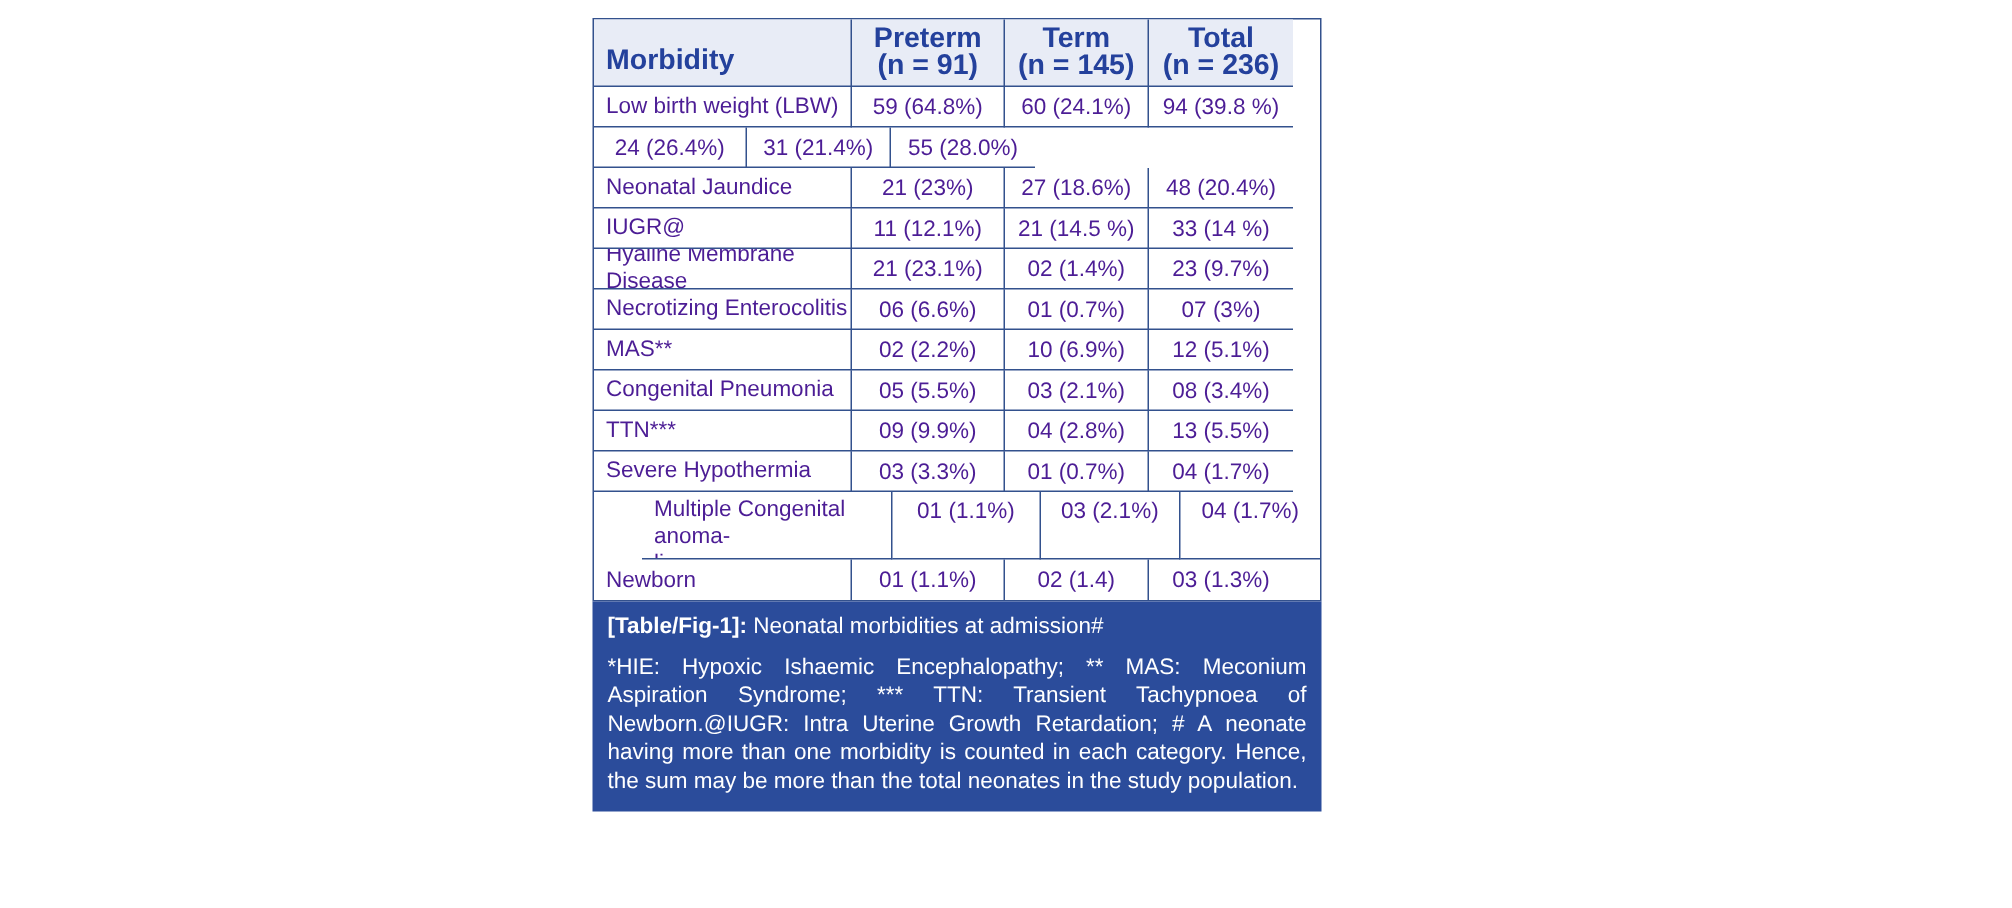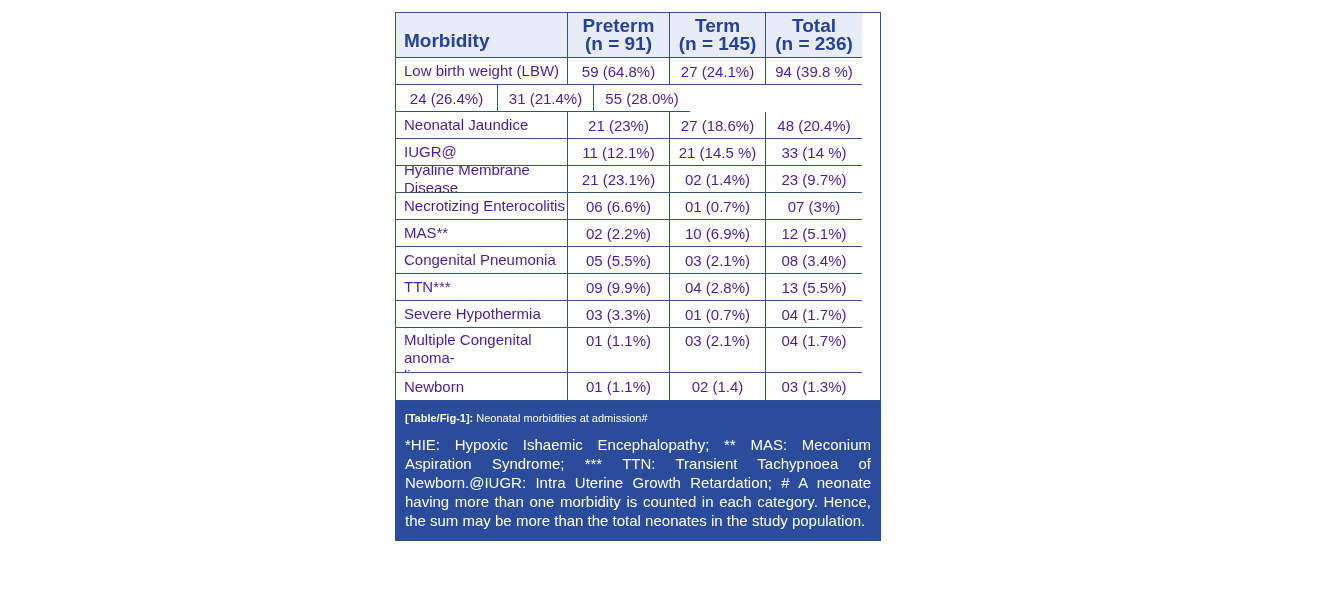--- a/index.html
+++ b/index.html
@@ -49,31 +49,31 @@
   .hdr-label { align-items: flex-end; padding: 0 4px 5px 8px; }
   .hdr-data  { flex-direction: column; align-items: center; justify-content: center; line-height: 18px; text-align: center; }
 
   
   .row-body { height: 27px; }
   .row-body .cell { color: #4c1d95; font-size: 15px; }
   .b-label { align-items: center; padding-left: 8px; line-height: 18px; }
   .b-data  { align-items: center; justify-content: center; }
 
   .row-tall { height: 45px; }
-  .row-tall .b-label { align-items: flex-start; padding-top: 3px; flex-direction: column; justify-content: flex-start; }
+  .row-tall .b-label { align-items: flex-start; padding-top: 3px; flex-direction: column; justify-content: flex-start; margin-left: 32px; }
   .row-tall .b-data  { align-items: flex-start; padding-top: 4px; }
 
   
   .caption {
     width: 486px;
     background: #2b4c9b;
     color: #ffffff;
     padding: 7px 10px 11px 10px;
   }
-  .caption-title { font-size: 11px; line-height: 20px; }
+  .caption-title { font-size: 15px; line-height: 20px; }
   .caption-title .bold { font-weight: bold; }
   .caption-footnote {
     margin-top: 7px;
     font-size: 15px;
     line-height: 19px;
     text-align: justify;
   }
 </style>
 </head>
 <body>
@@ -97,21 +97,21 @@
         </div>
         <div class="cell c-tot hdr-data">
           <span>Total</span>
           <span>(n = 236)</span>
         </div>
       </div>
 
       <div class="row row-body">
         <div class="cell c-label b-label">Low birth weight (LBW)</div>
         <div class="cell c-pre b-data">59 (64.8%)</div>
-        <div class="cell c-term b-data">27 (24.1%)</div>
+        <div class="cell c-term b-data">60 (24.1%)</div>
         <div class="cell c-tot b-data">94 (39.8 %)</div>
       </div>
 
       <div class="row row-body">
         <div class="cell c-pre b-data">24 (26.4%)</div>
         <div class="cell c-term b-data">31 (21.4%)</div>
         <div class="cell c-tot b-data">55 (28.0%)</div>
       </div>
 
       <div class="row row-body">

